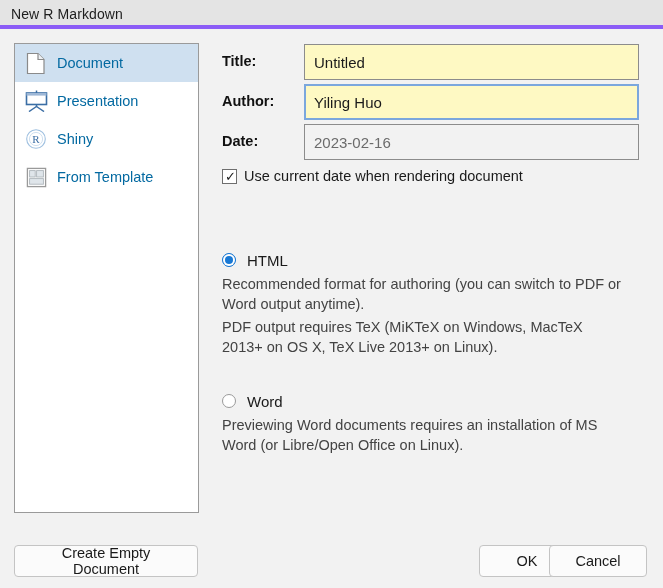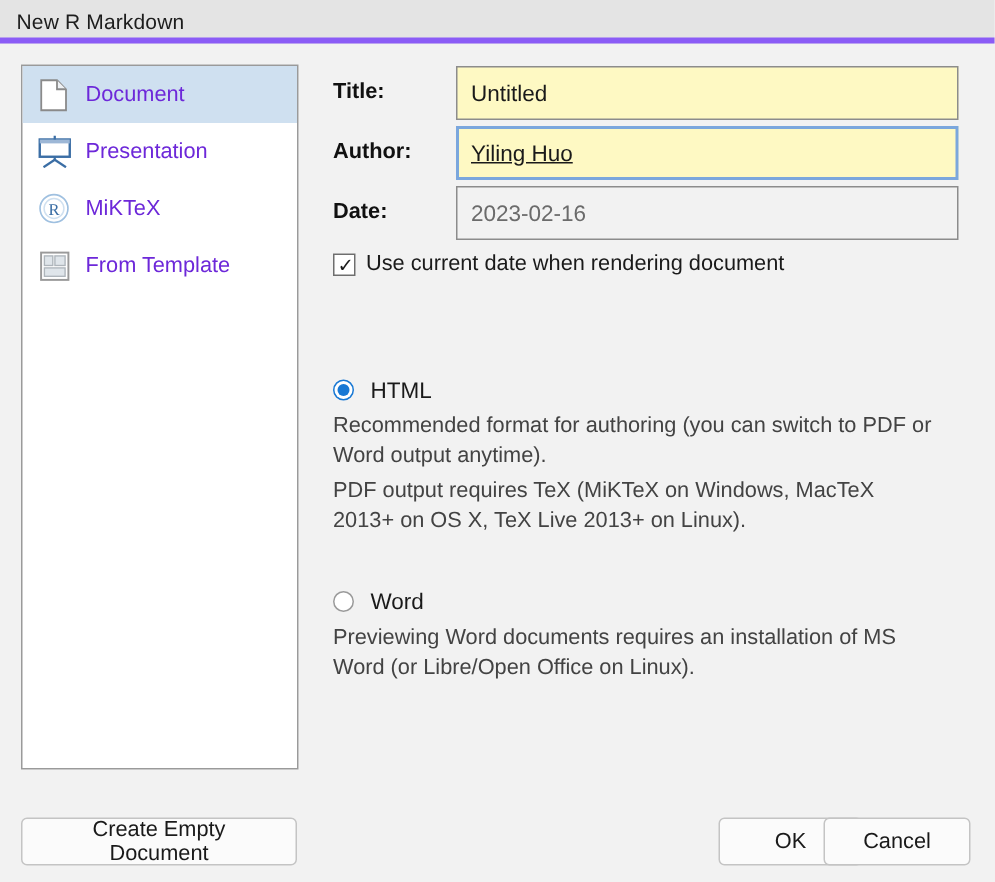--- a/index.html
+++ b/index.html
@@ -72,21 +72,21 @@
     width: 24px;
     height: 24px;
     flex: 0 0 24px;
     margin-right: 9px;
     display: flex;
     align-items: center;
     justify-content: center;
   }
   .tpl-label {
     font-size: 14.5px;
-    color: #6d28d9;
+    color: #0369a1;
   }
 
   
   #form-area {
     position: absolute;
     left: 222px;
     top: 0;
     width: 425px;
     height: 520px;
   }
@@ -117,21 +117,20 @@
     font-family: "Liberation Sans", sans-serif;
     font-size: 15px;
     color: #1a1a1a;
     padding: 0 9px;
     outline: none;
     border-radius: 0;
   }
   .field-input.focused {
     border: 2px solid #7ba7dd;
     padding: 0 8px;
-    text-decoration: underline;
   }
   .field-input.readonly {
     background: #f2f2f2;
     color: #6b6b6b;
     border: 1px solid #8c8c8c;
   }
 
   
   #date-check-row {
     position: absolute;
@@ -295,21 +294,21 @@
     </div>
 
     <div class="tpl-item">
       <span class="tpl-icon">
         <svg width="22" height="22" viewBox="0 0 22 22">
           <circle cx="11" cy="11" r="9.3" fill="#ffffff" stroke="#9fc0e0" stroke-width="1.1"></circle>
           <circle cx="11" cy="11" r="6.6" fill="none" stroke="#cfe0f0" stroke-width="1"></circle>
           <text x="11" y="15.3" font-family="Liberation Serif, serif" font-size="11" fill="#3b6ea5" text-anchor="middle">R</text>
         </svg>
       </span>
-      <span class="tpl-label">MiKTeX</span>
+      <span class="tpl-label">Shiny</span>
     </div>
 
     <div class="tpl-item">
       <span class="tpl-icon">
         <svg width="21" height="21" viewBox="0 0 21 21">
           <rect x="1.4" y="1.4" width="18.2" height="18.2" fill="#ffffff" stroke="#9a9a9a" stroke-width="1.3"></rect>
           <rect x="3.6" y="3.6" width="5.6" height="6.4" fill="#dfe5ea" stroke="#aeb5bb" stroke-width="0.9"></rect>
           <rect x="10.6" y="3.6" width="6.8" height="6.4" fill="#dfe5ea" stroke="#aeb5bb" stroke-width="0.9"></rect>
           <rect x="3.6" y="11.6" width="13.8" height="5.6" fill="#dfe5ea" stroke="#aeb5bb" stroke-width="0.9"></rect>
         </svg>

